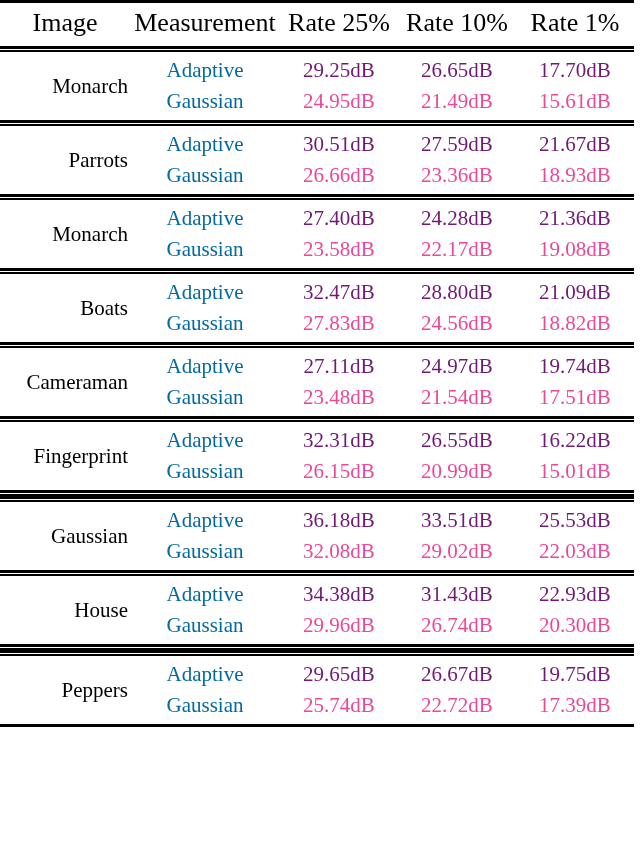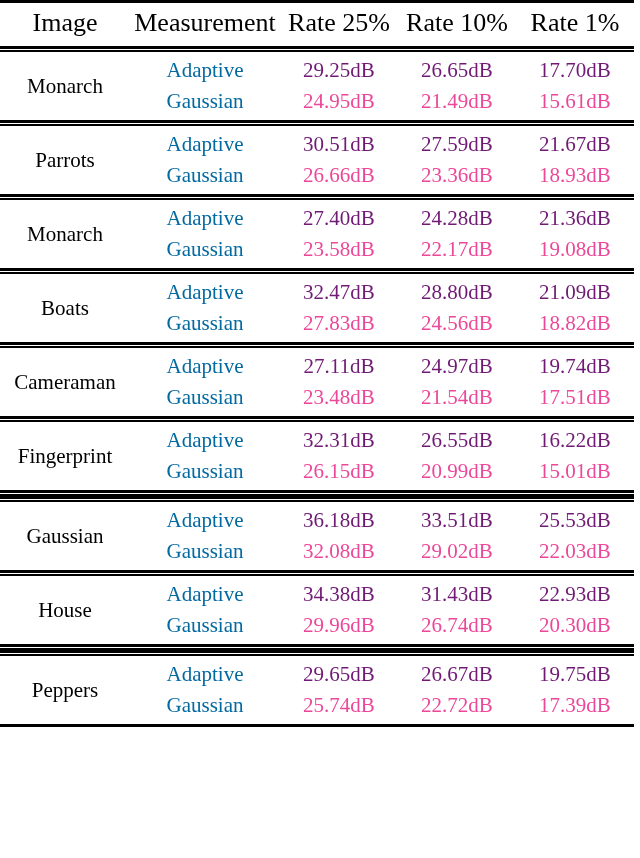--- a/index.html
+++ b/index.html
@@ -50,21 +50,21 @@
   }
   thead th.h-image { text-align: center; }
 
   tbody td {
     font-size: 21px;
     padding: 0;
     vertical-align: middle;
     white-space: nowrap;
   }
   td.img-name {
-    text-align: center;
+    text-align: right;
     font-size: 21px;
     padding: 0 2px;
   }
   td.meas-cell {
     text-align: center;
     padding: 0;
   }
   td.val-cell {
     text-align: center;
     padding: 0;

